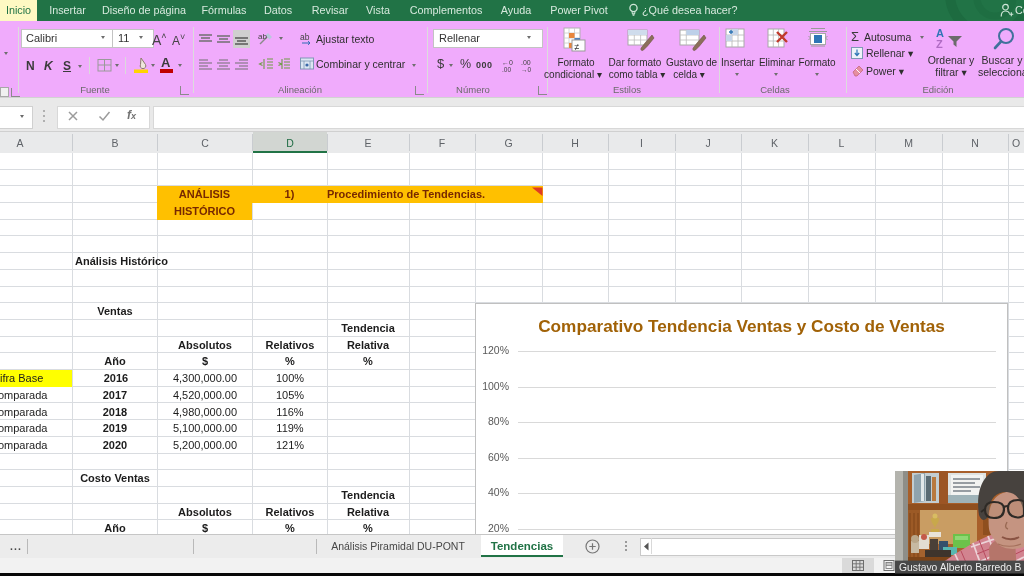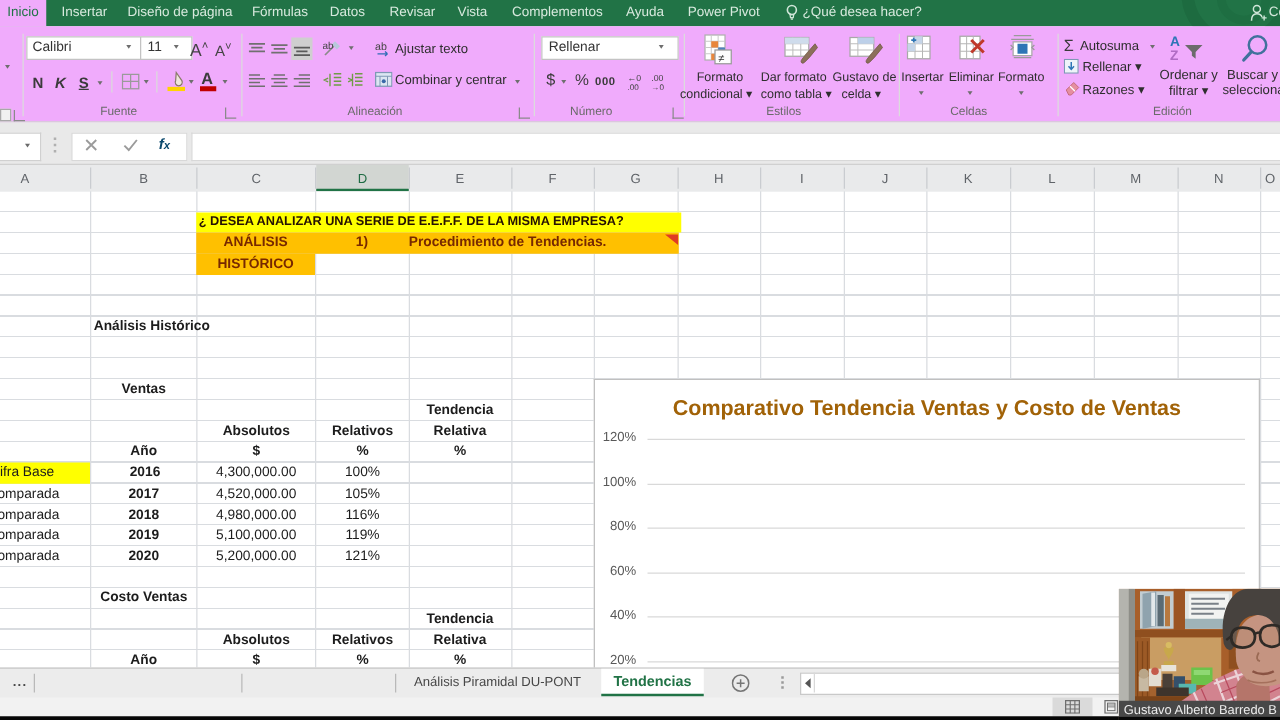--- a/index.html
+++ b/index.html
@@ -2,21 +2,21 @@
 <html><head>
 <meta charset="utf-8">
 <style>
   html,body{margin:0;padding:0;}
   #stage{position:relative;width:1024px;height:576px;overflow:hidden;background:#fff;
     font-family:"Liberation Sans", sans-serif;}
   .abs{position:absolute;}
   
   #tabbar{left:0;top:0;width:1024px;height:21px;background:#217346;color:#d7e9dd;}
   .rtab{position:absolute;top:0;height:21px;line-height:20px;font-size:10.8px;text-align:center;white-space:nowrap;}
-  #tab-inicio{left:0;width:37px;background:#f0abfc;color:#217346;}
+  #tab-inicio{left:0;width:37px;background:#fef9c3;color:#217346;}
   
   #ribbon{left:0;top:21px;width:1024px;height:76px;background:#f0abfc;border-bottom:1px solid #d2d2d2;}
   .gsep{position:absolute;top:6px;height:66px;width:1px;background:#dcdcdc;}
   .glabel{position:absolute;top:62px;height:14px;line-height:14px;font-size:9.5px;color:#6a6a6a;text-align:center;}
   .combo{position:absolute;background:#fff;border:1px solid #c3c3c3;font-size:11px;color:#333;}
   .dd{position:absolute;width:0;height:0;border-left:2.5px solid transparent;border-right:2.5px solid transparent;border-top:3.5px solid #6e6e6e;}
   .rbtxt{position:absolute;font-size:10.5px;color:#2e2e2e;white-space:nowrap;}
   .launch{position:absolute;width:8px;height:8px;border-left:1px solid #8a8a8a;border-bottom:1px solid #8a8a8a;}
   
   #fbar{left:0;top:98px;width:1024px;height:33px;background:#e9e9e9;border-bottom:1px solid #d0d0d0;}
@@ -223,21 +223,21 @@
     <div class="dd" style="left:920px;top:15px;"></div>
     <svg class="abs" style="left:851px;top:26px" width="12" height="12" viewBox="0 0 12 12">
       <rect x="0.5" y="0.5" width="11" height="11" fill="#eef3f9" stroke="#7f98b5"></rect>
       <path d="M6 2.5 V8 M3.8 6 L6 8.5 L8.2 6" stroke="#2e75b6" stroke-width="1.2" fill="none"></path>
     </svg>
     <div class="rbtxt" style="left:866px;top:26px;">Rellenar ▾</div>
     <svg class="abs" style="left:851px;top:43px" width="13" height="13" viewBox="0 0 13 13">
       <path d="M2 8 L8 2 L12 6 L6 12 L4 12 Z" fill="#e58fa0" stroke="#c46a7e" stroke-width="0.8"></path>
       <path d="M5 5 L9 9" stroke="#fff" stroke-width="1"></path>
     </svg>
-    <div class="rbtxt" style="left:866px;top:44px;">Razones ▾</div>
+    <div class="rbtxt" style="left:866px;top:44px;">Power ▾</div>
     <svg class="abs" style="left:936px;top:6px" width="28" height="22" viewBox="0 0 28 22">
       <text x="0" y="10" font-size="11" font-weight="bold" fill="#2e75b6" font-family="Liberation Sans">A</text>
       <text x="0" y="21" font-size="11" font-weight="bold" fill="#b06cc4" font-family="Liberation Sans">Z</text>
       <path d="M12 9 L26 9 L20.5 14.5 L20.5 20 L17.5 17.5 L17.5 14.5 Z" fill="#6b6b6b"></path>
     </svg>
     <div class="rbtxt" style="left:922px;top:33px;width:58px;text-align:center;">Ordenar y</div>
     <div class="rbtxt" style="left:922px;top:45px;width:58px;text-align:center;">filtrar ▾</div>
     <svg class="abs" style="left:993px;top:6px" width="24" height="24" viewBox="0 0 24 24">
       <circle cx="13" cy="9" r="7" fill="none" stroke="#41719c" stroke-width="2"></circle>
       <path d="M8 14.5 L2 21" stroke="#41719c" stroke-width="2.6" stroke-linecap="round"></path>
@@ -252,21 +252,21 @@
     <div style="position:absolute;left:43px;top:12px;width:2px;height:2px;background:#b0b0b0;"></div>
     <div style="position:absolute;left:43px;top:17px;width:2px;height:2px;background:#b0b0b0;"></div>
     <div style="position:absolute;left:43px;top:22px;width:2px;height:2px;background:#b0b0b0;"></div>
     <div style="position:absolute;left:57px;top:8px;width:91px;height:21px;background:#fff;border:1px solid #d8d8d8;"></div>
     <svg class="abs" style="left:67px;top:12px" width="12" height="12" viewBox="0 0 12 12">
       <path d="M2 2 L10 10 M10 2 L2 10" stroke="#9b9b9b" stroke-width="1.5"></path>
     </svg>
     <svg class="abs" style="left:98px;top:12px" width="13" height="12" viewBox="0 0 13 12">
       <path d="M1.5 6.5 L5 10 L11.5 2" stroke="#9b9b9b" stroke-width="1.5" fill="none"></path>
     </svg>
-    <div style="position:absolute;left:127px;top:10px;font-size:12px;font-style:italic;color:#0c4a6e;font-weight:bold;">f<span style="font-size:9px;">x</span></div>
+    <div style="position:absolute;left:127px;top:10px;font-size:12px;font-style:italic;color:#737373;font-weight:bold;">f<span style="font-size:9px;">x</span></div>
     <div style="position:absolute;left:153px;top:8px;width:871px;height:21px;background:#fff;border:1px solid #d8d8d8;border-right:none;"></div>
   </div>
   <div id="colhead" class="abs">
     <div class="chl" style="left:0px;width:40px;">A</div>
     <div class="chl" style="left:73px;width:84px;">B</div>
     <div class="chl" style="left:158px;width:94px;">C</div>
     <div style="position:absolute;left:253px;top:0;width:74px;height:19px;background:#d2d6d2;border-bottom:2px solid #217346;"></div>
     <div class="chl" style="left:253px;width:74px;color:#1e6b43;">D</div>
     <div class="chl" style="left:327px;width:82px;">E</div>
     <div class="chl" style="left:409px;width:66px;">F</div>
@@ -305,21 +305,20 @@
       <div class="vline" style="left:475px;"></div>
     <div class="vline" style="left:542px;"></div>
       <div class="vline" style="left:608px;"></div>
     <div class="vline" style="left:675px;"></div>
       <div class="vline" style="left:741px;"></div>
     <div class="vline" style="left:808px;"></div>
       <div class="vline" style="left:875px;"></div>
     <div class="vline" style="left:942px;"></div>
       <div class="vline" style="left:1008px;"></div>
 
-    <div class="cell b" style="left:157px;top:16.7px;width:386px;background:#ffff00;color:#251103;padding-left:2px;font-size:10.2px;">¿ DESEA ANALIZAR UNA SERIE DE E.E.F.F. DE LA MISMA EMPRESA?</div>
 
     <div class="cell" style="left:157px;top:33.4px;width:386px;background:#ffc000;"></div>
     <div class="cell b ctr" style="left:157px;top:33.4px;width:95px;color:#772800;">ANÁLISIS</div>
     <div class="cell b ctr" style="left:252px;top:33.4px;width:75px;color:#772800;">1)</div>
     <div class="cell b ctr" style="left:327px;top:33.4px;width:155px;color:#772800;">Procedimiento de Tendencias.</div>
     <svg class="abs" style="left:531px;top:34px" width="12" height="10" viewBox="0 0 12 10">
         <path d="M11.5 0.5 L11.5 9 L1 0.5 Z" fill="#e03b24"></path>
       </svg>
     <div class="cell b ctr" style="left:157px;top:50.1px;width:95px;background:#ffc000;color:#772800;">HISTÓRICO</div>
 

